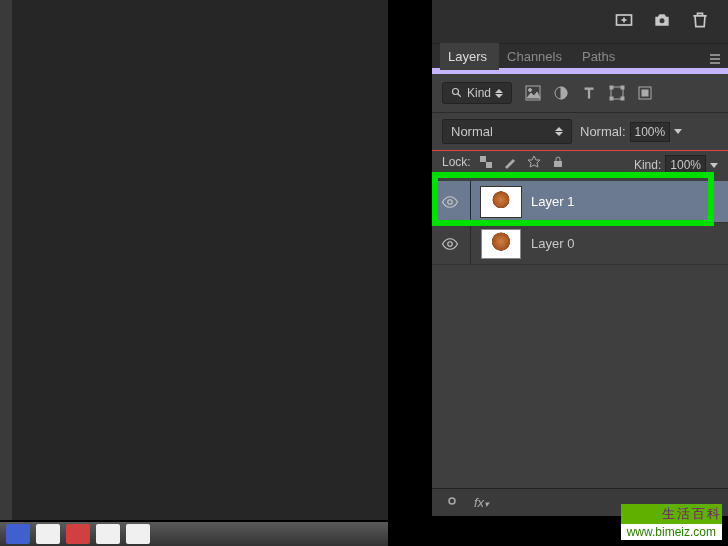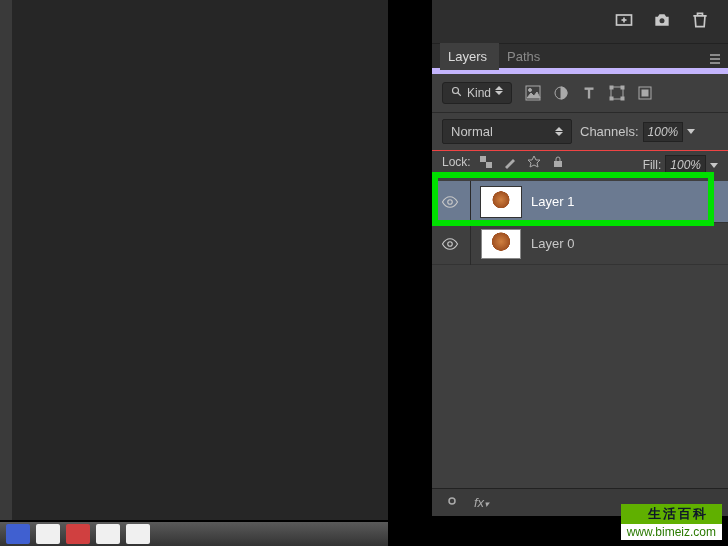--- a/index.html
+++ b/index.html
@@ -14,30 +14,30 @@
 
 .panel-top-icons { height: 44px; display: flex; justify-content: flex-end; align-items: center; gap: 18px; padding-right: 18px; background: #2e2e2e; border-bottom: 1px solid #222; }
 .panel-top-icons svg { width: 20px; height: 20px; fill: #c8c8c8; }
 
 .tabs { display: flex; align-items: center; background: #2e2e2e; border-bottom: 6px solid #c4b5fd; height: 30px; padding-left: 8px; position: relative; }
 .tab { padding: 6px 12px 6px 8px; color: #8a8a8a; cursor: pointer; font-size: 13px; }
 .tab.active { background: #3f3f3f; color: #dcdcdc; }
 .tabs .menu-arrow { position: absolute; right: 6px; top: 8px; }
 
 .filter-row { display: flex; align-items: center; gap: 8px; padding: 8px 10px; background: #3f3f3f; border-bottom: 1px solid #2a2a2a; }
-.kind-filter { display: flex; align-items: flex-start; gap: 4px; background: #2f2f2f; border: 1px solid #222; border-radius: 3px; padding: 3px 8px; font-size: 12px; }
+.kind-filter { display: flex; align-items: center; gap: 4px; background: #2f2f2f; border: 1px solid #222; border-radius: 3px; padding: 3px 8px; font-size: 12px; }
 .kind-filter svg { width: 12px; height: 12px; fill: #c8c8c8; }
 .filter-icons { display: flex; gap: 10px; align-items: center; margin-left: 4px; }
 .filter-icons span { display: inline-flex; width: 18px; height: 18px; align-items: center; justify-content: center; }
 .filter-icons svg { width: 16px; height: 16px; fill: #aaa; stroke: #aaa; }
 
 .blend-row { display: flex; align-items: center; gap: 8px; padding: 6px 10px; background: #3f3f3f; border-bottom: 1px solid #ef4444; font-size: 13px; }
 .blend-select { flex: 1; background: #2f2f2f; border: 1px solid #222; border-radius: 2px; padding: 4px 8px; display: flex; align-items: center; justify-content: space-between; max-width: 130px; }
 .opacity-group { display: flex; align-items: center; gap: 4px; }
-.pct-box { background: #2f2f2f; border: 1px solid #222; padding: 2px 4px; font-size: 12px; font-style: italic; }
+.pct-box { background: #2f2f2f; border: 1px solid #222; padding: 2px 4px; font-size: 12px; }
 
 .lock-row { display: flex; align-items: flex-start; gap: 8px; padding: 4px 10px 6px 10px; background: #3f3f3f; font-size: 12px; position: relative; }
 .lock-icons { display: flex; gap: 10px; align-items: center; }
 .lock-icons svg { width: 14px; height: 14px; fill: #aaa; }
 .fill-group { margin-left: auto; display: flex; align-items: center; gap: 4px; }
 
 .highlight-box { position: absolute; left: 432px; right: 14px; top: 172px; height: 54px; border: 6px solid #00e000; z-index: 10; pointer-events: none; }
 
 .layer-list { background: #3f3f3f; }
 .layer-row { display: flex; align-items: center; height: 42px; padding: 0 8px; gap: 10px; border-bottom: 1px solid #333; }
@@ -53,21 +53,21 @@
 .panel-bottom { position: absolute; bottom: 0; left: 0; right: 0; height: 28px; background: #3a3a3a; border-top: 1px solid #222; display: flex; align-items: center; gap: 14px; padding: 0 12px; }
 .panel-bottom svg { width: 16px; height: 16px; fill: #aaa; }
 
 .taskbar { position: absolute; left: 0; bottom: 0; width: 388px; height: 24px; background: linear-gradient(#5a5a5a, #333); display: flex; align-items: center; gap: 6px; padding-left: 6px; }
 .taskbar .tb-icon { width: 24px; height: 20px; background: #e0e0e0; border-radius: 2px; }
 .taskbar .tb-icon.b { background: #4060d0; }
 .taskbar .tb-icon.r { background: #d04040; }
 .taskbar .tb-icon.w { background: #f0f0f0; }
 
 .watermark { position: absolute; right: 6px; bottom: 6px; text-align: right; font-size: 13px; line-height: 1.2; }
-.wm-top { background: #60b000; color: #0f172a; padding: 2px 14px; font-weight: bold; letter-spacing: 2px; }
+.wm-top { background: #60b000; color: #701a75; padding: 2px 0; font-weight: normal; letter-spacing: 2px; }
 .wm-bot { background: #fff; color: #2a7a00; padding: 1px 6px; font-size: 12px; }
 
 .arrow-down { width: 0; height: 0; border-left: 4px solid transparent; border-right: 4px solid transparent; border-top: 5px solid #c8c8c8; display: inline-block; }
 .arrow-updown { display: inline-flex; flex-direction: column; gap: 1px; }
 .arrow-updown::before { content: ""; width: 0; height: 0; border-left: 4px solid transparent; border-right: 4px solid transparent; border-bottom: 4px solid #c8c8c8; }
 .arrow-updown::after { content: ""; width: 0; height: 0; border-left: 4px solid transparent; border-right: 4px solid transparent; border-top: 4px solid #c8c8c8; }
 </style>
 </head>
 <body>
 
@@ -86,20 +86,21 @@
           <path d="M4 8h3l2-3h6l2 3h3v11H4z" fill="#c8c8c8"></path>
           <circle cx="12" cy="13" r="3" fill="#3a3a3a"></circle>
         </svg></span>
     <span><svg viewBox="0 0 24 24">
           <path d="M6 7h12l-1 13H7z M4 7h16 M9 4h6v3H9z" fill="none" stroke="#c8c8c8" stroke-width="2"></path>
         </svg></span>
   </div>
 
   <div class="tabs">
     <div class="tab active">Layers</div>
+    <div class="tab">Channels</div>
     <div class="tab">Paths</div>
     <span class="menu-arrow"><svg width="14" height="14" viewBox="0 0 14 14">
           <path d="M2 3h10M2 7h10M2 11h10" stroke="#aaa" stroke-width="1.5"></path>
         </svg></span>
   </div>
 
   <div class="filter-row">
     <div class="kind-filter">
       <svg viewBox="0 0 16 16">
           <circle cx="6" cy="6" r="4" fill="none" stroke="#c8c8c8" stroke-width="1.5"></circle>
@@ -144,21 +145,21 @@
         </span>
     </div>
   </div>
 
   <div class="blend-row">
     <div class="blend-select">
       <span>Normal</span>
       <span class="arrow-updown"></span>
     </div>
     <div class="opacity-group">
-      <span>Channels:</span>
+      <span>Normal:</span>
       <span class="pct-box">100%</span>
       <span class="arrow-down"></span>
     </div>
   </div>
 
   <div class="lock-row">
     <span>Lock:</span>
     <div class="lock-icons">
       <span><svg viewBox="0 0 14 14">
             <rect x="1" y="1" width="6" height="6" fill="#aaa"></rect>
@@ -169,21 +170,21 @@
           </svg></span>
       <span><svg viewBox="0 0 14 14">
             <path d="M7 1l2 4h4l-3 3 1 4-4-2-4 2 1-4-3-3h4z" fill="none" stroke="#aaa"></path>
           </svg></span>
       <span><svg viewBox="0 0 14 14">
             <rect x="3" y="6" width="8" height="6" fill="#aaa"></rect>
             <path d="M5 6V4a2 2 0 014 0v2" fill="none" stroke="#aaa"></path>
           </svg></span>
     </div>
     <div class="fill-group">
-      <span>Fill:</span>
+      <span>Kind:</span>
       <span class="pct-box">100%</span>
       <span class="arrow-down"></span>
     </div>
   </div>
 
   <div class="layer-list">
     <div class="layer-row selected">
       <div class="eye">
           <svg viewBox="0 0 24 24">
             <path d="M2 12s4-7 10-7 10 7 10 7-4 7-10 7S2 12 2 12z"></path>

